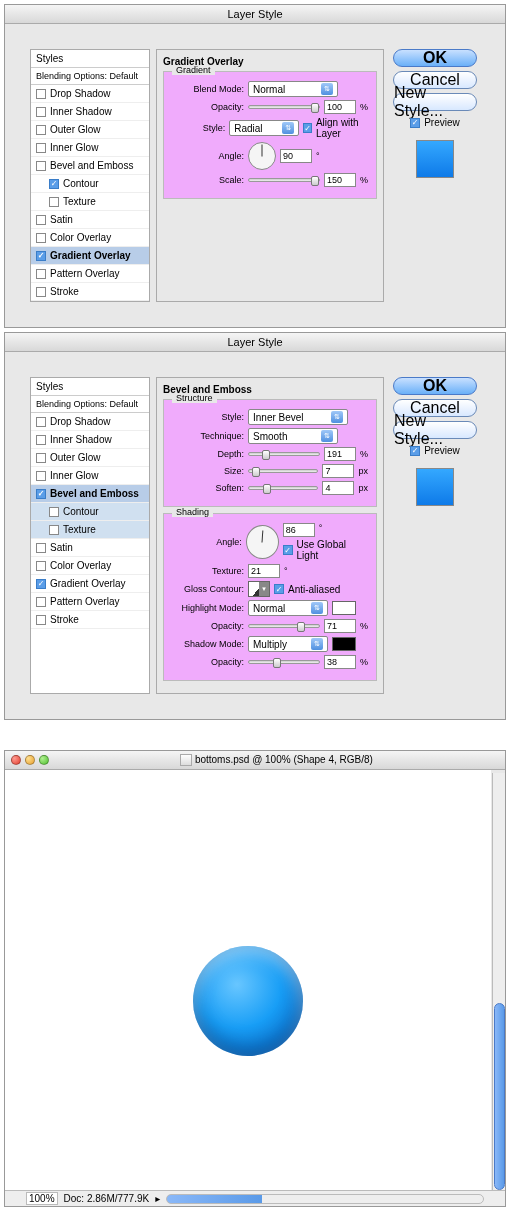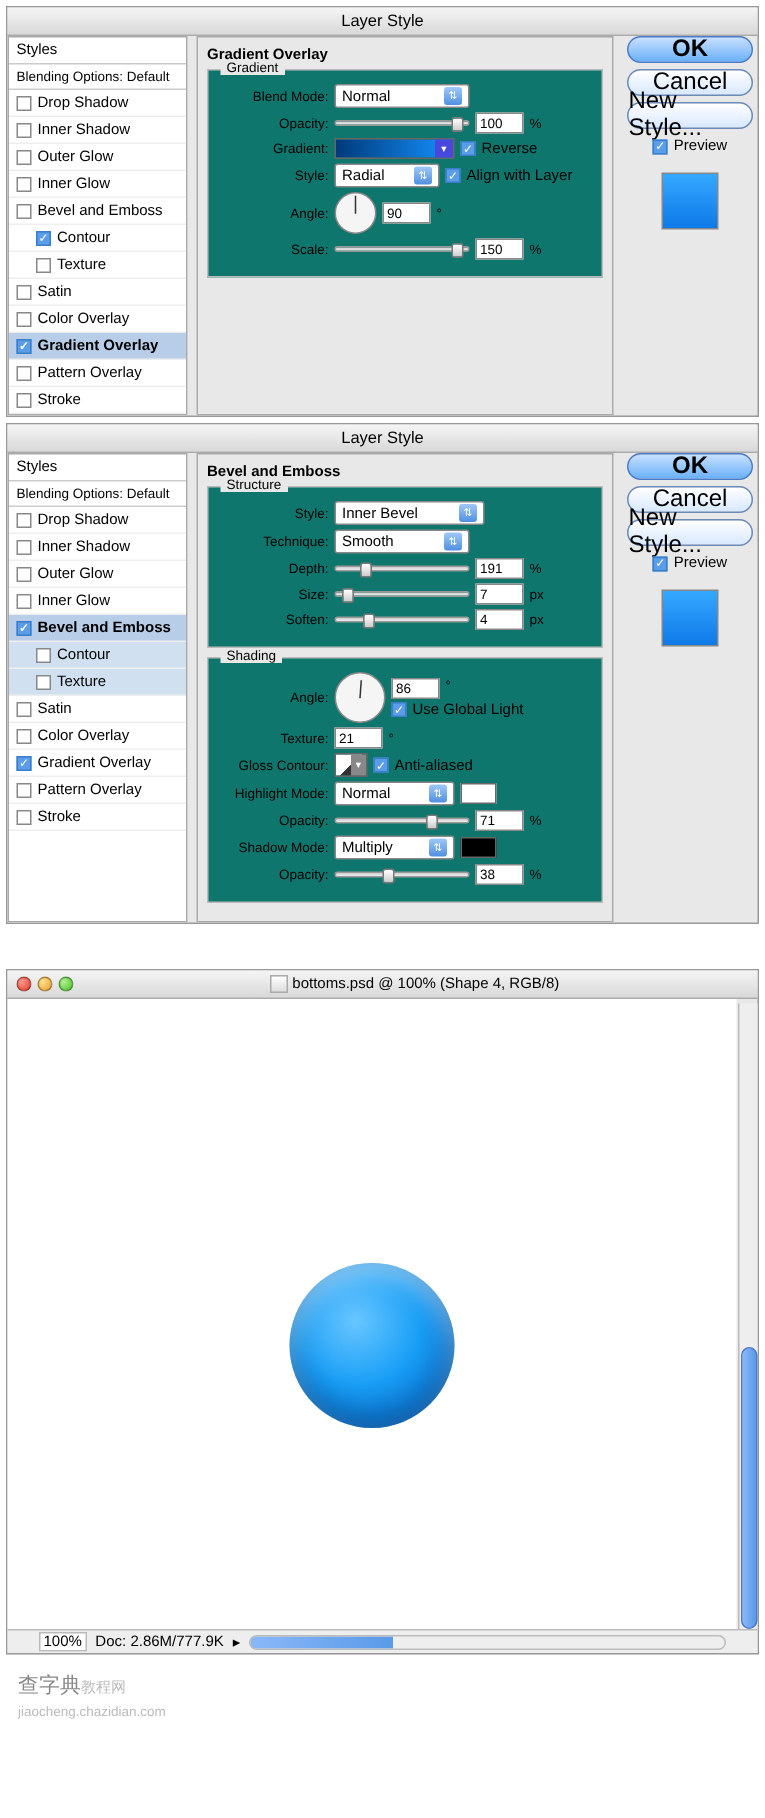--- a/index.html
+++ b/index.html
@@ -1,32 +1,32 @@
 <!DOCTYPE html>
 <html><head>
 <meta charset="utf-8">
 <style>
 * { box-sizing: border-box; margin: 0; padding: 0; font-family: "Lucida Grande", Arial, sans-serif; font-size: 10px; }
 body { background: #fff; width: 510px; }
 .dialog { background: #e8e8e8; border: 1px solid #999; margin: 4px; position: relative; }
 .titlebar { background: linear-gradient(#f5f5f5, #d8d8d8); text-align: center; padding: 3px 0; font-size: 11px; border-bottom: 1px solid #aaa; }
-.dialog-body { display: flex; padding: 0; gap: 6px; border-radius: 11px; }
+.dialog-body { display: flex; padding: 25px; gap: 6px; border-radius: 11px; }
 .styles-panel { width: 120px; background: #fff; border: 1px solid #aaa; }
 .styles-header { padding: 3px 5px; border-bottom: 1px solid #ccc; font-size: 10px; }
 .styles-sub { padding: 3px 5px; border-bottom: 1px solid #ccc; font-size: 9px; }
 .style-item { padding: 3px 5px; display: flex; align-items: center; gap: 4px; border-bottom: 1px solid #eee; cursor: pointer; }
 .style-item.indent { padding-left: 18px; }
 .style-item.selected { background: #b8cde8; font-weight: bold; }
 .style-item.selected2 { background: #d0e0f0; }
 .cb { width: 10px; height: 10px; border: 1px solid #888; background: #fff; display: inline-flex; align-items: center; justify-content: center; font-size: 8px; color: #333; }
 .cb.checked::before { content: "✓"; }
 .cb.blue { background: #5a9de8; color: #fff; border-color: #3a7dc8; }
 .main-panel { flex: 1; border: 1px solid #aaa; padding: 6px; background: #e8e8e8; }
 .group-title { font-size: 10px; font-weight: bold; margin-bottom: 4px; }
-.group { border: 1px solid #bbb; padding: 6px 8px 8px; margin-bottom: 6px; background: #0f766e; position: relative; }
+.group { border: 1px solid #bbb; padding: 6px 8px 8px; margin-bottom: 6px; background: #f0abfc; position: relative; }
 .group-label { position: absolute; top: -7px; left: 8px; background: #e8e8e8; padding: 0 4px; font-size: 9px; }
 .row { display: flex; align-items: center; margin: 3px 0; gap: 4px; }
 .label { width: 72px; text-align: right; font-size: 9px; }
 .select { background: #fff; border: 1px solid #888; height: 16px; padding: 0 4px; display: flex; align-items: center; justify-content: space-between; min-width: 70px; border-radius: 2px; }
 .select .arrow { width: 12px; height: 12px; background: linear-gradient(#a0c8f8,#5090e0); border-radius: 2px; display: flex; align-items: center; justify-content: center; color: #fff; font-size: 7px; }
 .slider { flex: 1; height: 4px; background: linear-gradient(#ccc,#eee); border: 1px solid #999; border-radius: 2px; max-width: 90px; position: relative; }
 .slider .thumb { position: absolute; top: -3px; width: 8px; height: 10px; background: linear-gradient(#fff,#ccc); border: 1px solid #777; border-radius: 2px; }
 .numfield { width: 32px; height: 14px; border: 1px solid #888; background: #fff; font-size: 9px; padding: 0 2px; }
 .unit { font-size: 9px; }
 .grad-swatch { width: 80px; height: 14px; background: linear-gradient(90deg,#003a7a,#1591ff); border: 1px solid #666; display: flex; align-items: center; justify-content: flex-end; }
@@ -136,28 +136,20 @@
         </div>
         <div class="row">
           <span class="label">Opacity:</span>
           <div class="slider">
               <div class="thumb" style="left:88%"></div>
             </div>
           <input class="numfield" value="100" style="">
           <span class="unit">%</span>
         </div>
         <div class="row">
-          <span class="label">Gradient:</span>
-          <div class="grad-swatch">
-              <span class="arrow">▾</span>
-            </div>
-          <span class="cb blue checked"></span>
-          <span>Reverse</span>
-        </div>
-        <div class="row">
           <span class="label">Style:</span>
           <div class="select" style="width:70px">
               <span>Radial</span>
               <span class="arrow">⇅</span>
             </div>
           <span class="cb blue checked"></span>
           <span>Align with Layer</span>
         </div>
         <div class="row">
           <span class="label">Angle:</span>

